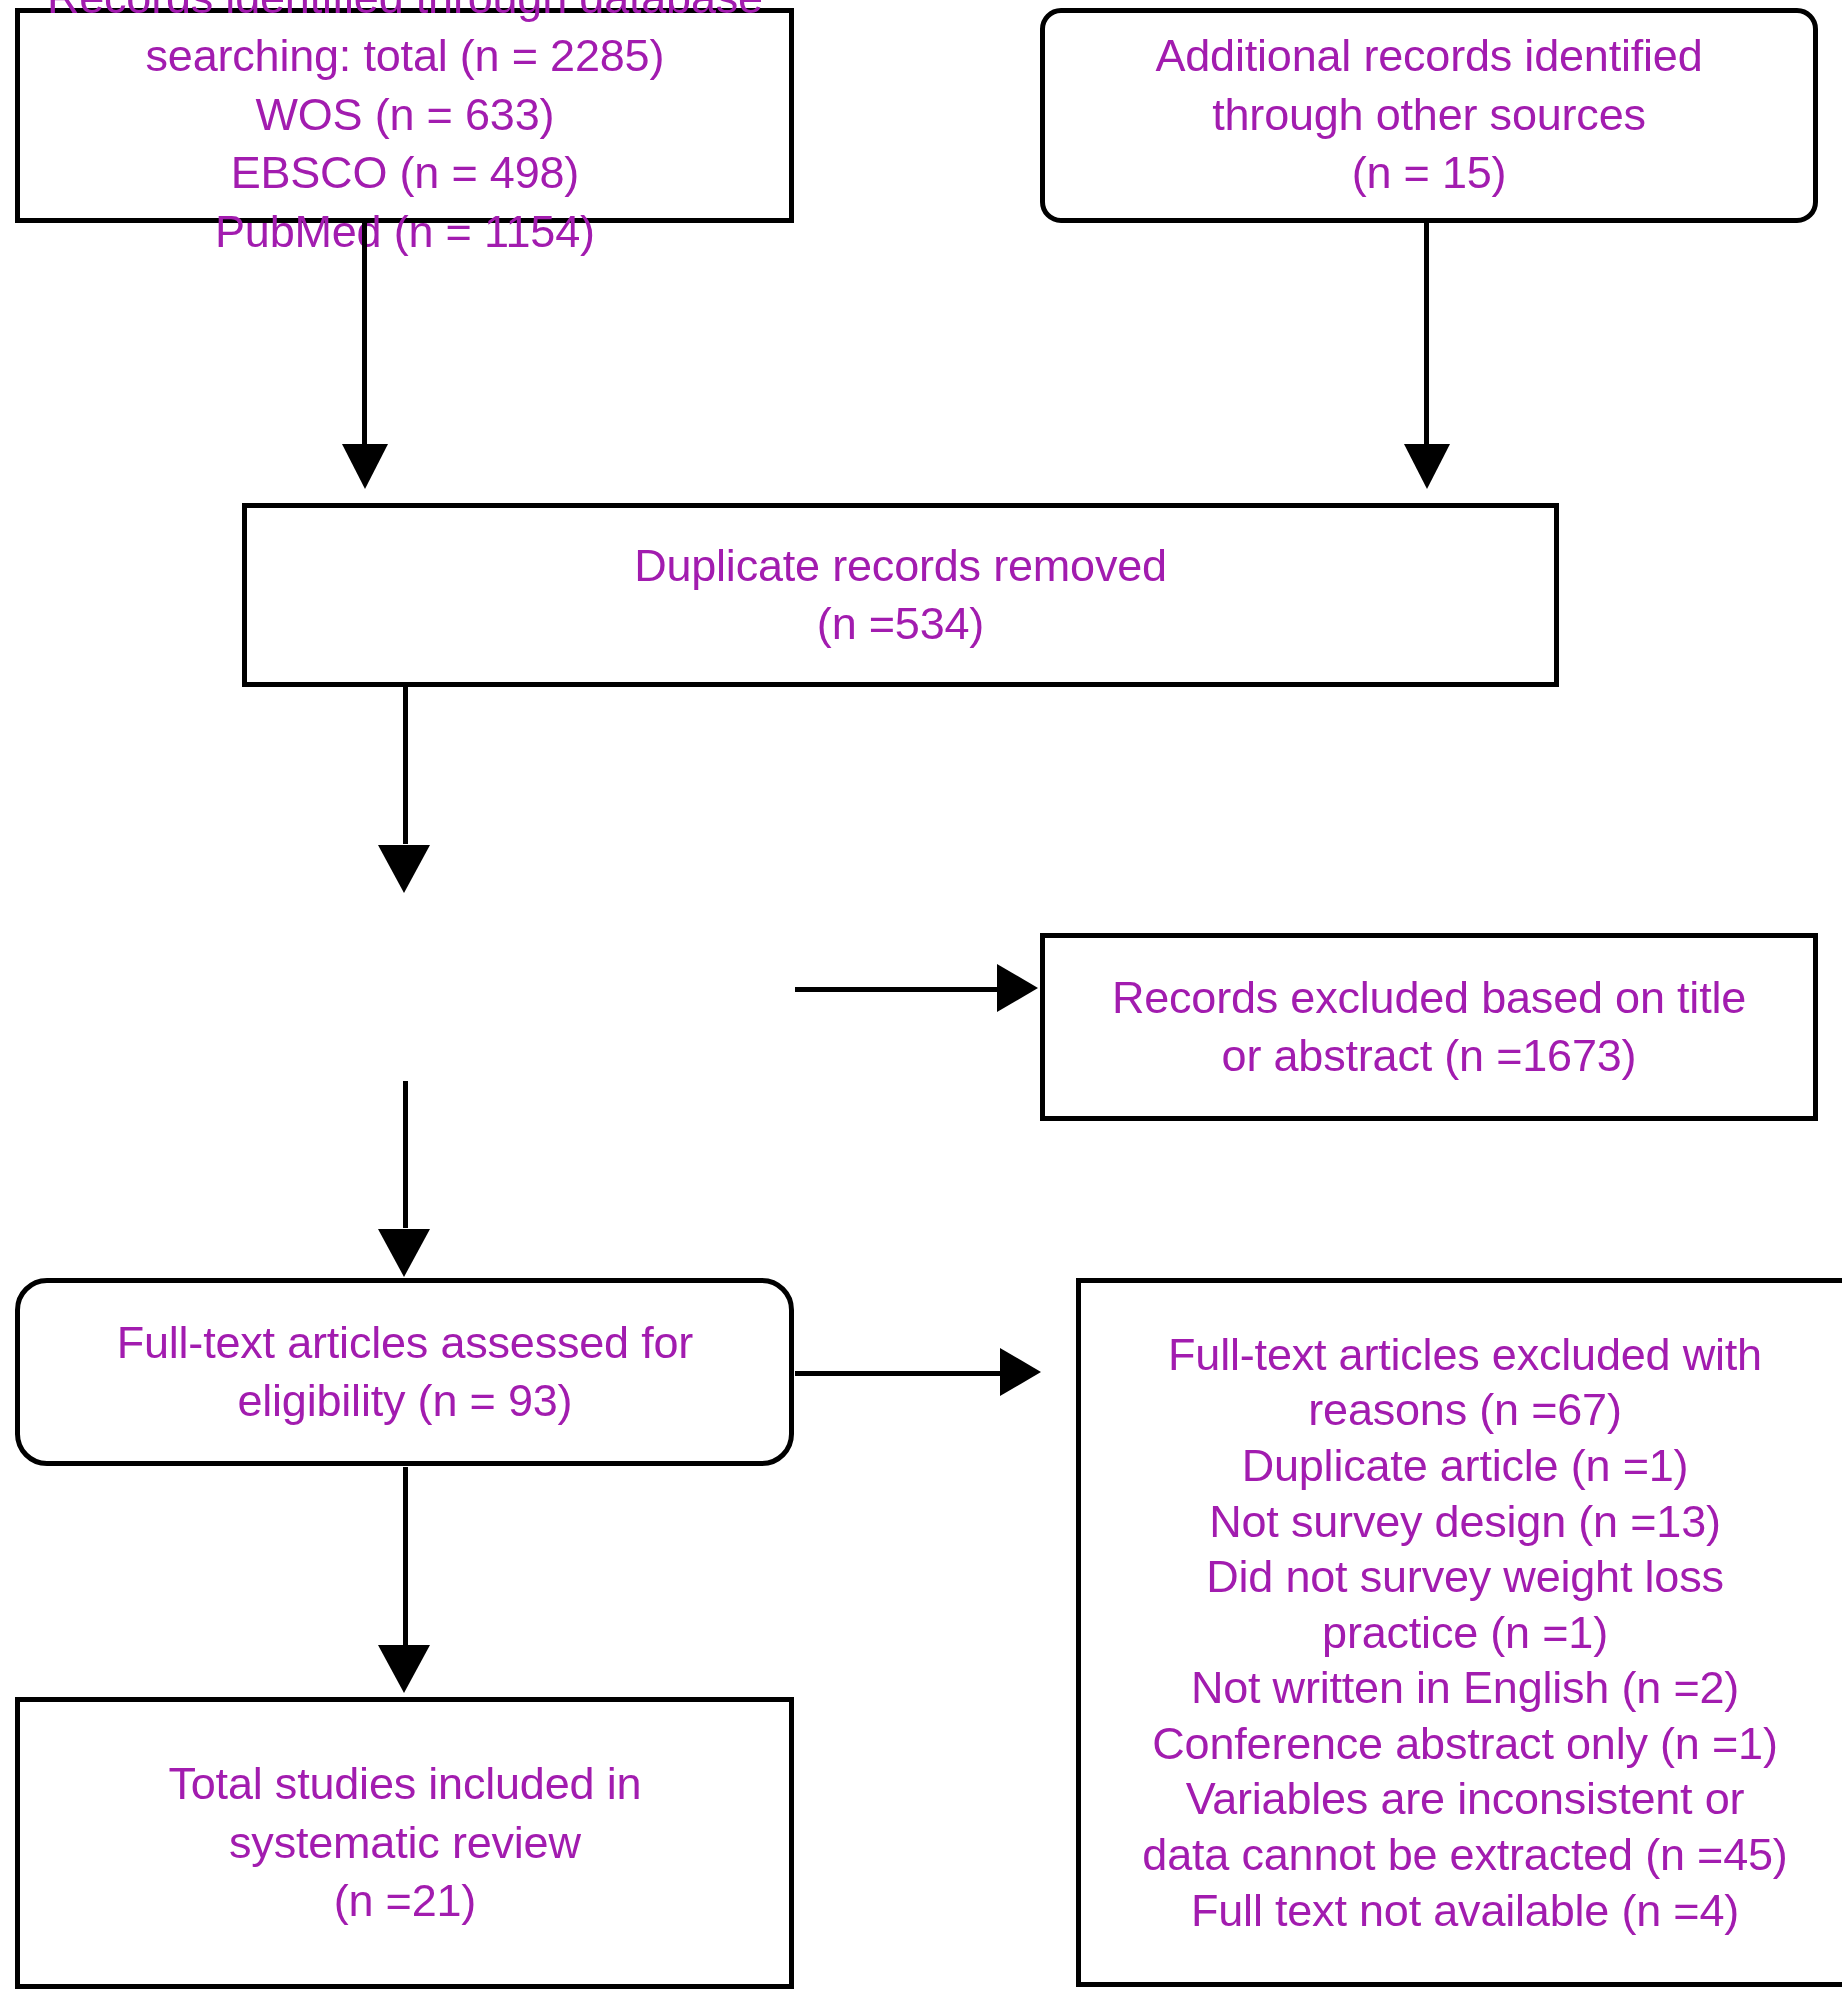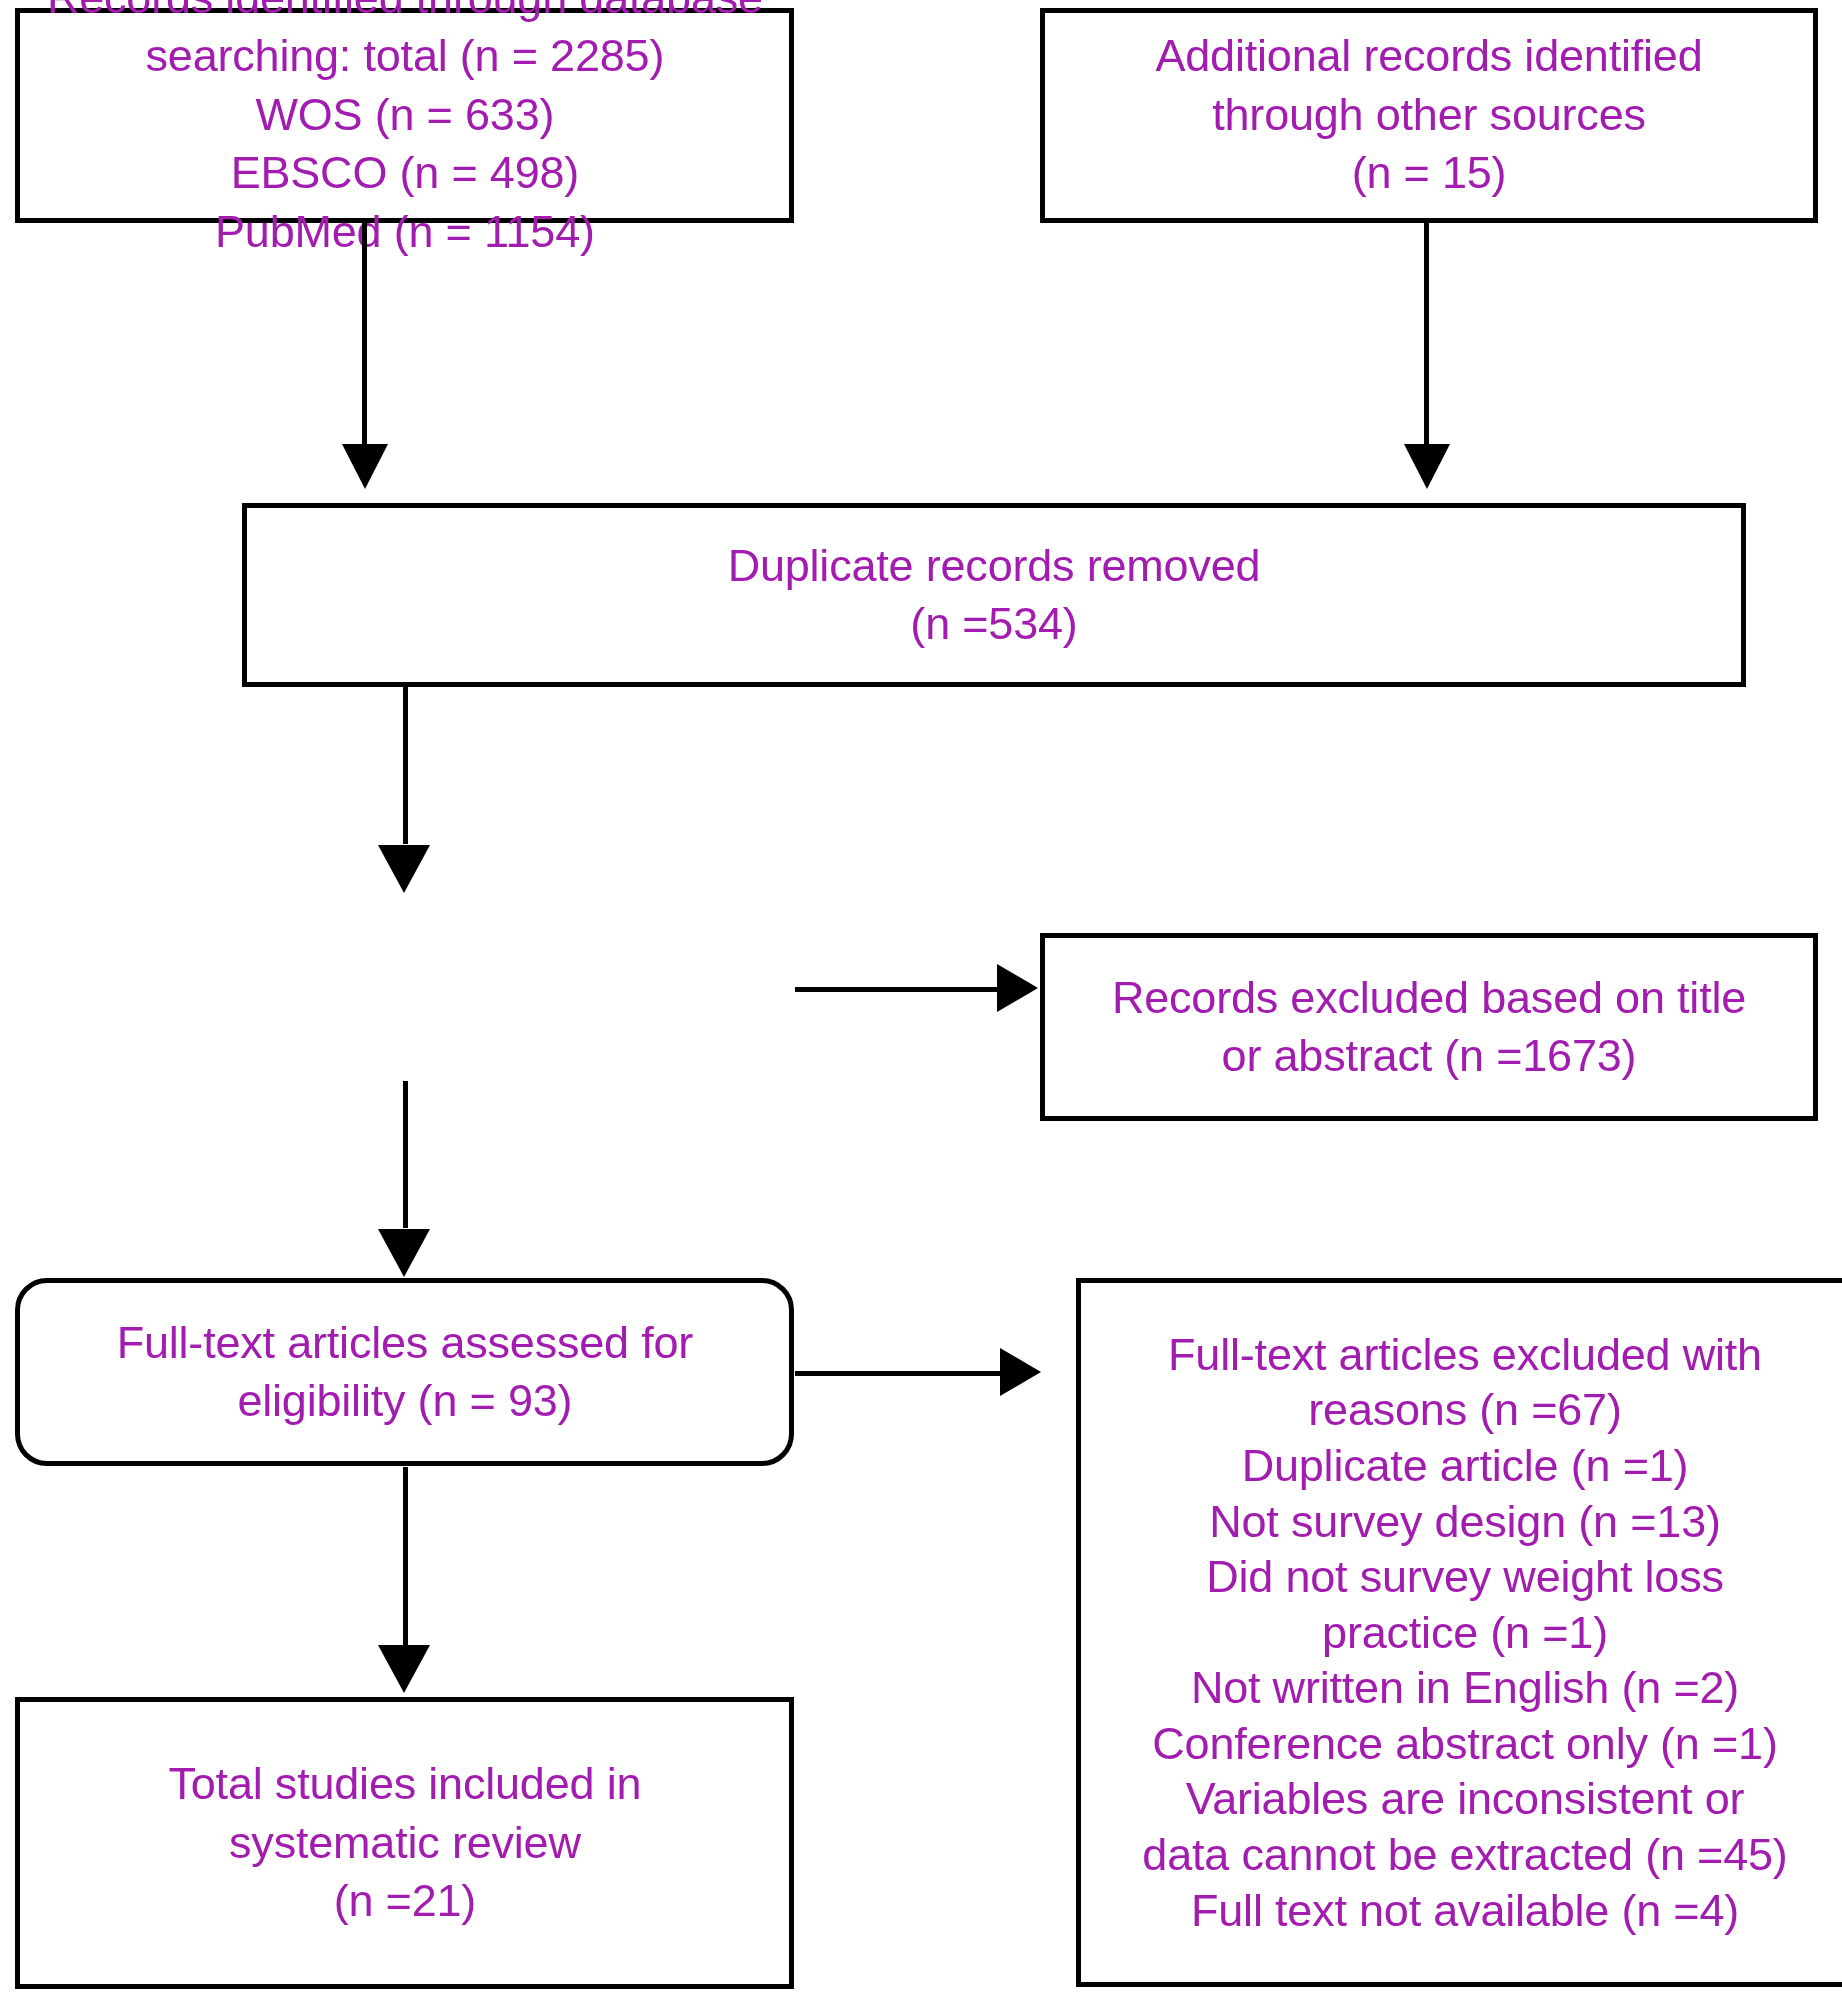--- a/index.html
+++ b/index.html
@@ -79,27 +79,27 @@
 <div id="canvas">
 
   <div class="node" style="left:15.4px; top:7.7px; width:779px; height:215px;">
     <span class="txt">Records identified through database
 searching: total (n = 2285)
 WOS (n = 633)
 EBSCO (n = 498)
 PubMed (n = 1154)</span>
   </div>
 
-  <div class="node" style="left:1040px; top:7.7px; width:778px; height:215px;">
+  <div class="node" style="left:1040px; top:7.7px; width:778px; height:215px;border-radius:21px;">
     <span class="txt">Additional records identified
 through other sources
 (n = 15)</span>
   </div>
 
-  <div class="node" style="left:242px; top:503px; width:1504px; height:184px;">
+  <div class="node" style="left:242px; top:503px; width:1317px; height:184px;">
     <span class="txt">Duplicate records removed
 (n =534)</span>
   </div>
 
 
   <div class="node" style="left:1040px; top:893px; width:778px; height:188px;margin-top:40px;">
     <span class="txt">Records excluded based on title
 or abstract (n =1673)</span>
   </div>
 

